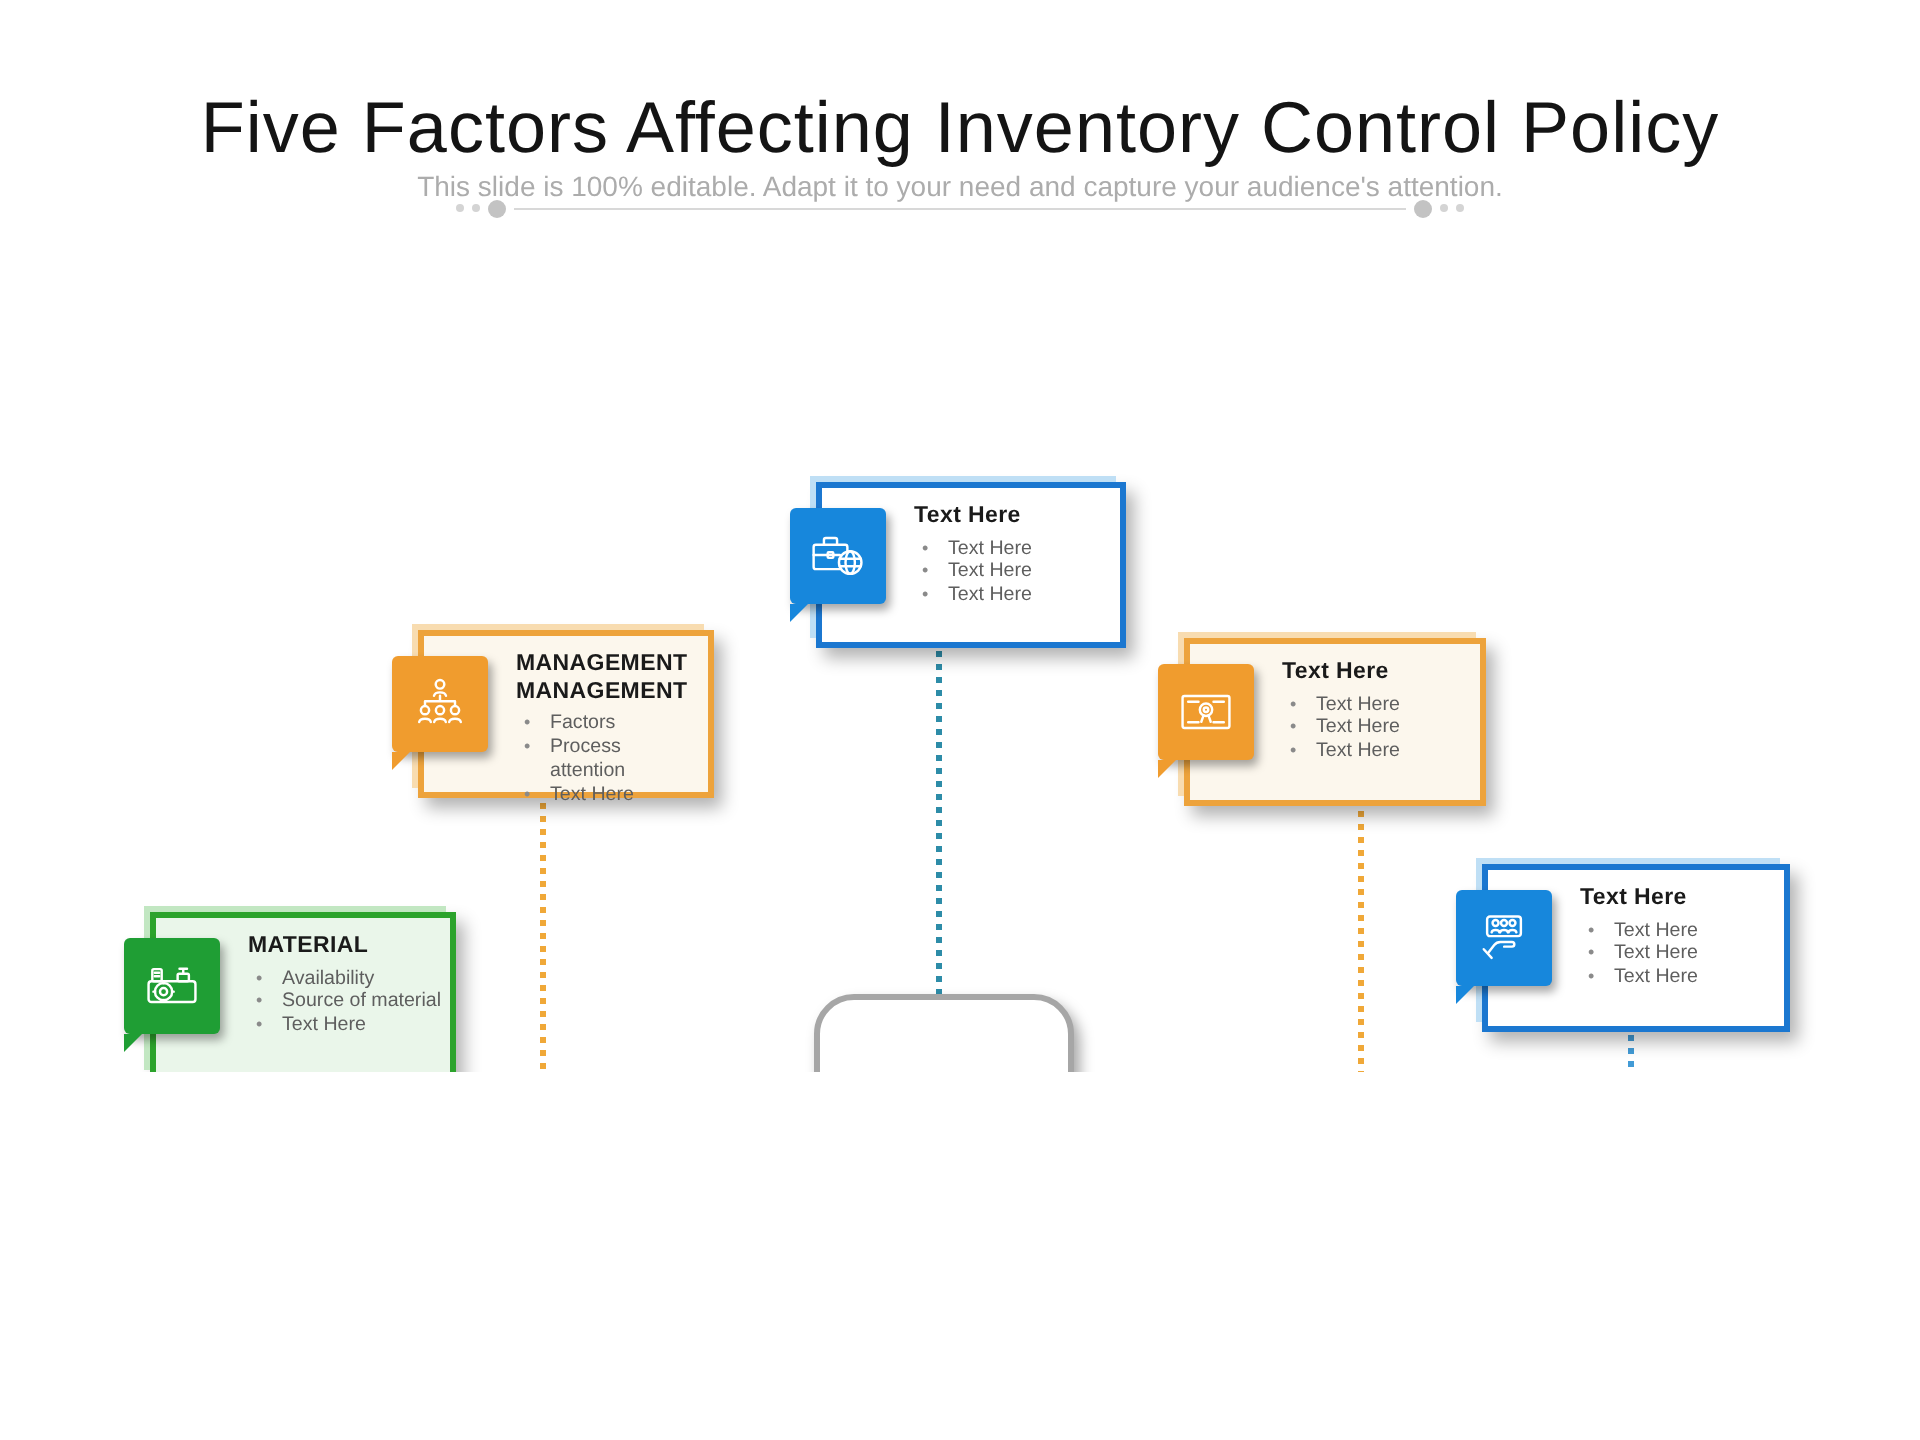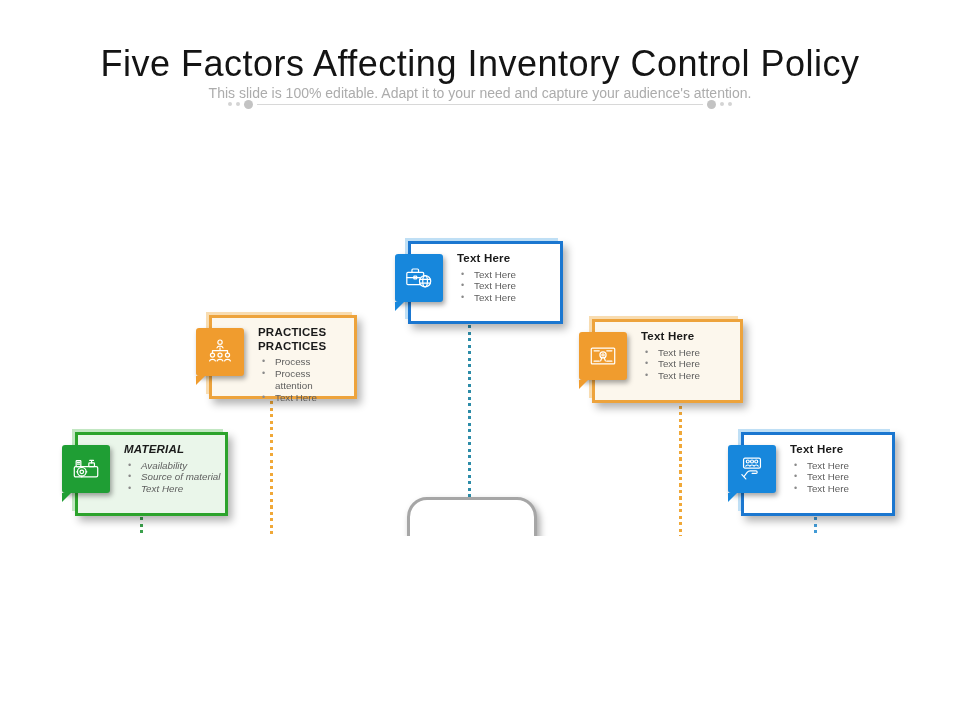--- a/index.html
+++ b/index.html
@@ -124,23 +124,23 @@
         <circle cx="16" cy="5.5" r="2.3"></circle>
         <path d="M12.8 11.6 c0.6 -2.4 5.8 -2.4 6.4 0"></path>
         <path d="M16 11.6 v2.9 M8 17 v-2.5 h16 v2.5"></path>
         <circle cx="8" cy="19.3" r="2.2"></circle>
           <circle cx="16" cy="19.3" r="2.2"></circle>
           <circle cx="24" cy="19.3" r="2.2"></circle>
         <path d="M4.9 25.6 c0.6 -2.3 5.6 -2.3 6.2 0 M12.9 25.6 c0.6 -2.3 5.6 -2.3 6.2 0 M20.9 25.6 c0.6 -2.3 5.6 -2.3 6.2 0"></path>
       </svg>
     </span>
     <div class="content">
-      <div class="factor-title">PRACTICES PRACTICES</div>
-      <ul class="bullets">
-        <li>Process</li>
+      <div class="factor-title">MANAGEMENT MANAGEMENT</div>
+      <ul class="bullets">
+        <li>Factors</li>
         <li>Process attention</li>
         <li>Text Here</li>
       </ul>
     </div>
   </div>
 
   <div class="factor" style="left: 592px; top: 319px; width: 145px; height: 78px; --accent: #EDA33C; --fill: #FCF7ED; --icon-bg: #F09C2E; --halo: #F8DCB0;">
     <span class="icon-square">
       <svg width="30" height="30" viewBox="0 0 32 32">
         <rect x="3.5" y="7.5" width="25" height="17" rx="1"></rect>
@@ -153,21 +153,21 @@
     <div class="content">
       <div class="factor-title">Text Here</div>
       <ul class="bullets">
         <li>Text Here</li>
         <li>Text Here</li>
         <li>Text Here</li>
       </ul>
     </div>
   </div>
 
-  <div class="factor" style="left: 75px; top: 432px; width: 147px; height: 78px; font-style: italic; --accent: #2CA32C; --fill: #EAF6EA; --icon-bg: #1F9E34; --halo: #C2E7C2;">
+  <div class="factor" style="left: 75px; top: 456px; width: 147px; height: 78px; --accent: #2CA32C; --fill: #EAF6EA; --icon-bg: #1F9E34; --halo: #C2E7C2;">
     <span class="icon-square">
       <svg width="30" height="30" viewBox="0 0 32 32">
         <rect x="3.5" y="13.5" width="25" height="11" rx="1.5"></rect>
         <circle cx="11.5" cy="19" r="4.6"></circle>
         <circle cx="11.5" cy="19" r="1.9"></circle>
         <path d="M11.5 13.6 v0.9 M11.5 23.5 v0.9 M7 19 h-0.9 M16.9 19 h-0.9"></path>
         <rect x="5.5" y="7" width="5" height="6.5" rx="0.8"></rect>
         <path d="M6.8 8.9 h2.4 M6.8 10.8 h2.4"></path>
         <rect x="19" y="9.5" width="6" height="4" rx="0.8"></rect>
         <path d="M22 6.8 v2.7 M20 6.8 h4"></path>

